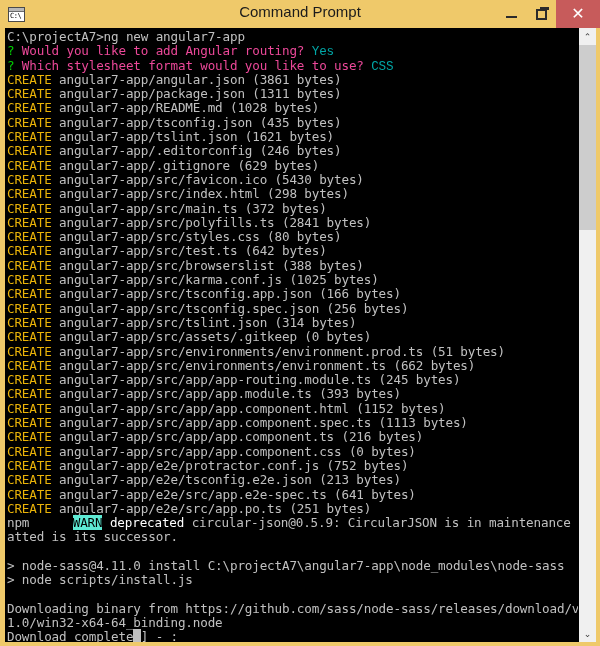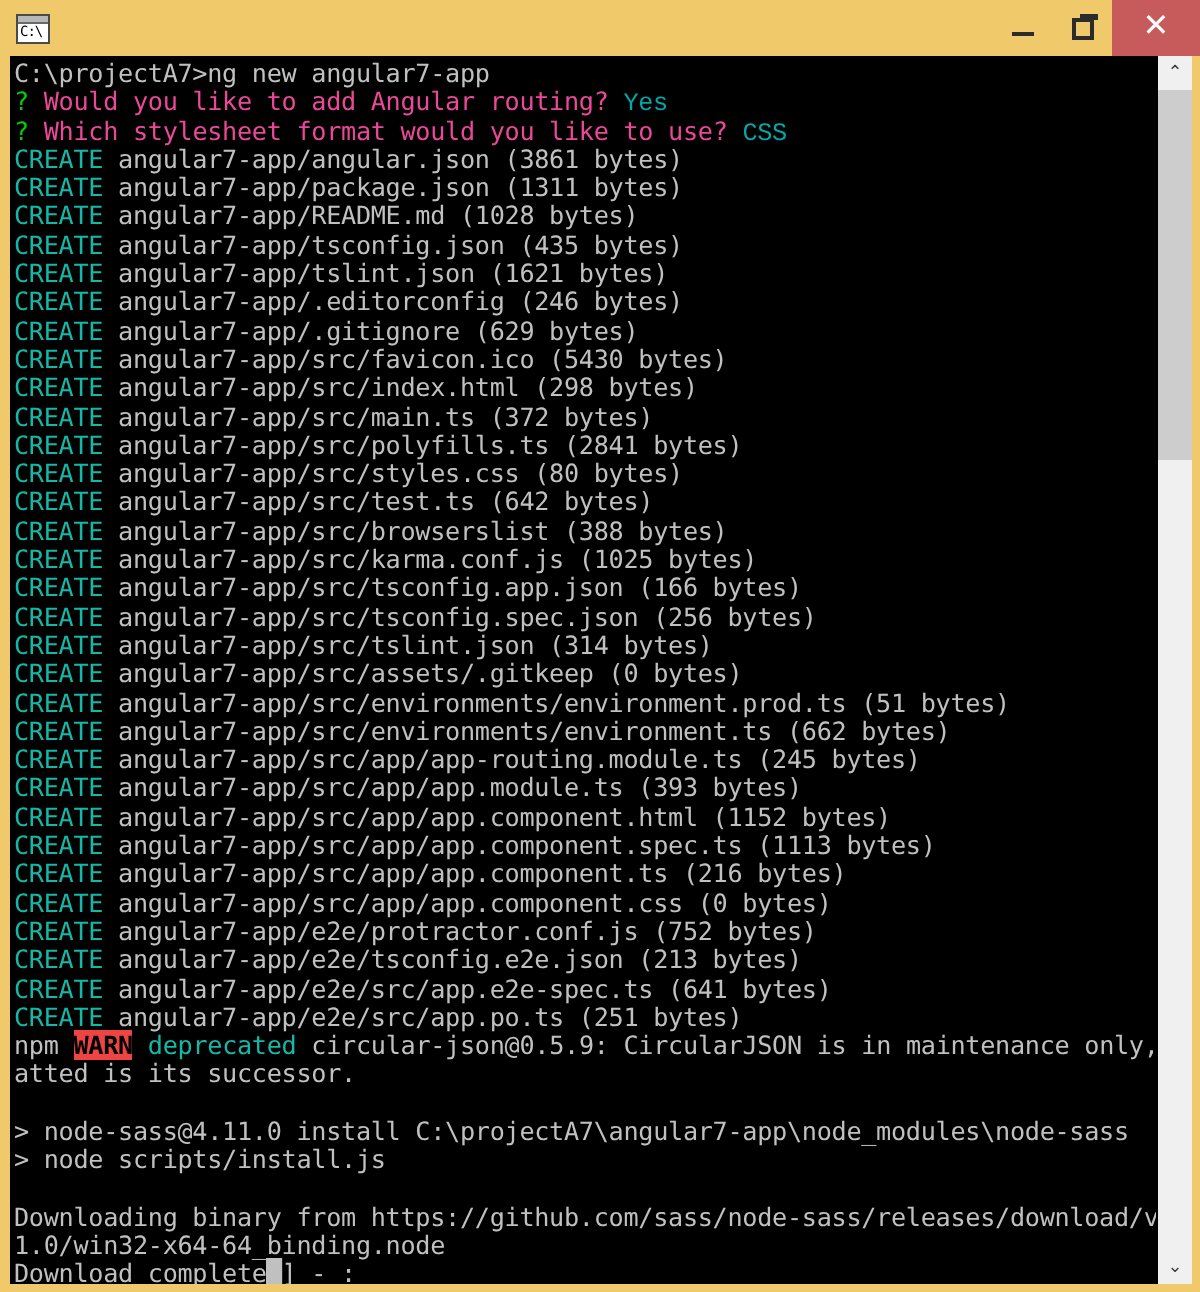--- a/index.html
+++ b/index.html
@@ -147,28 +147,29 @@
     white-space: pre;
   }
   .console .ln {
     height: 14.3px;
     white-space: pre;
   }
 
   
   .c-white   { color: #c0c0c0; }
   .c-bwhite  { color: #ec4899; }
-  .c-green   { color: #14b8a6; }
+  .c-green   { color: #eab308; }
   .c-bgreen  { color: #00d000; }
   .c-cyan    { color: #00a8a8; font-family: Liberation Mono, monospace; }
-  .c-magenta { color: #14b8a6; }
+  .c-magenta { color: #ffffff; }
   .c-warn {
-    background: #ef4444;
+    background: #5eead4;
     color: #000000;
-    font-weight: bold;
+    font-weight: normal;
+    margin-left: 36px;
   }
   .cursor-block {
     background: #c0c0c0;
     color: #c0c0c0;
   }
 
   
   .scrollbar {
     flex: 0 0 17px;
     background: #f0f0f0;
@@ -203,20 +204,21 @@
 </style>
 </head>
 <body>
 
 <div class="window">
 
   <div class="titlebar">
     <div class="app-icon">
       <span class="app-icon-text">C:\</span>
     </div>
+    <div class="title-text">Command Prompt</div>
 
     <div class="win-controls">
       <div class="ctl min">
         <span class="min-glyph"></span>
       </div>
       <div class="ctl max">
         <span class="max-glyph"></span>
       </div>
       <div class="ctl close">
         <span class="close-glyph">✕</span>

